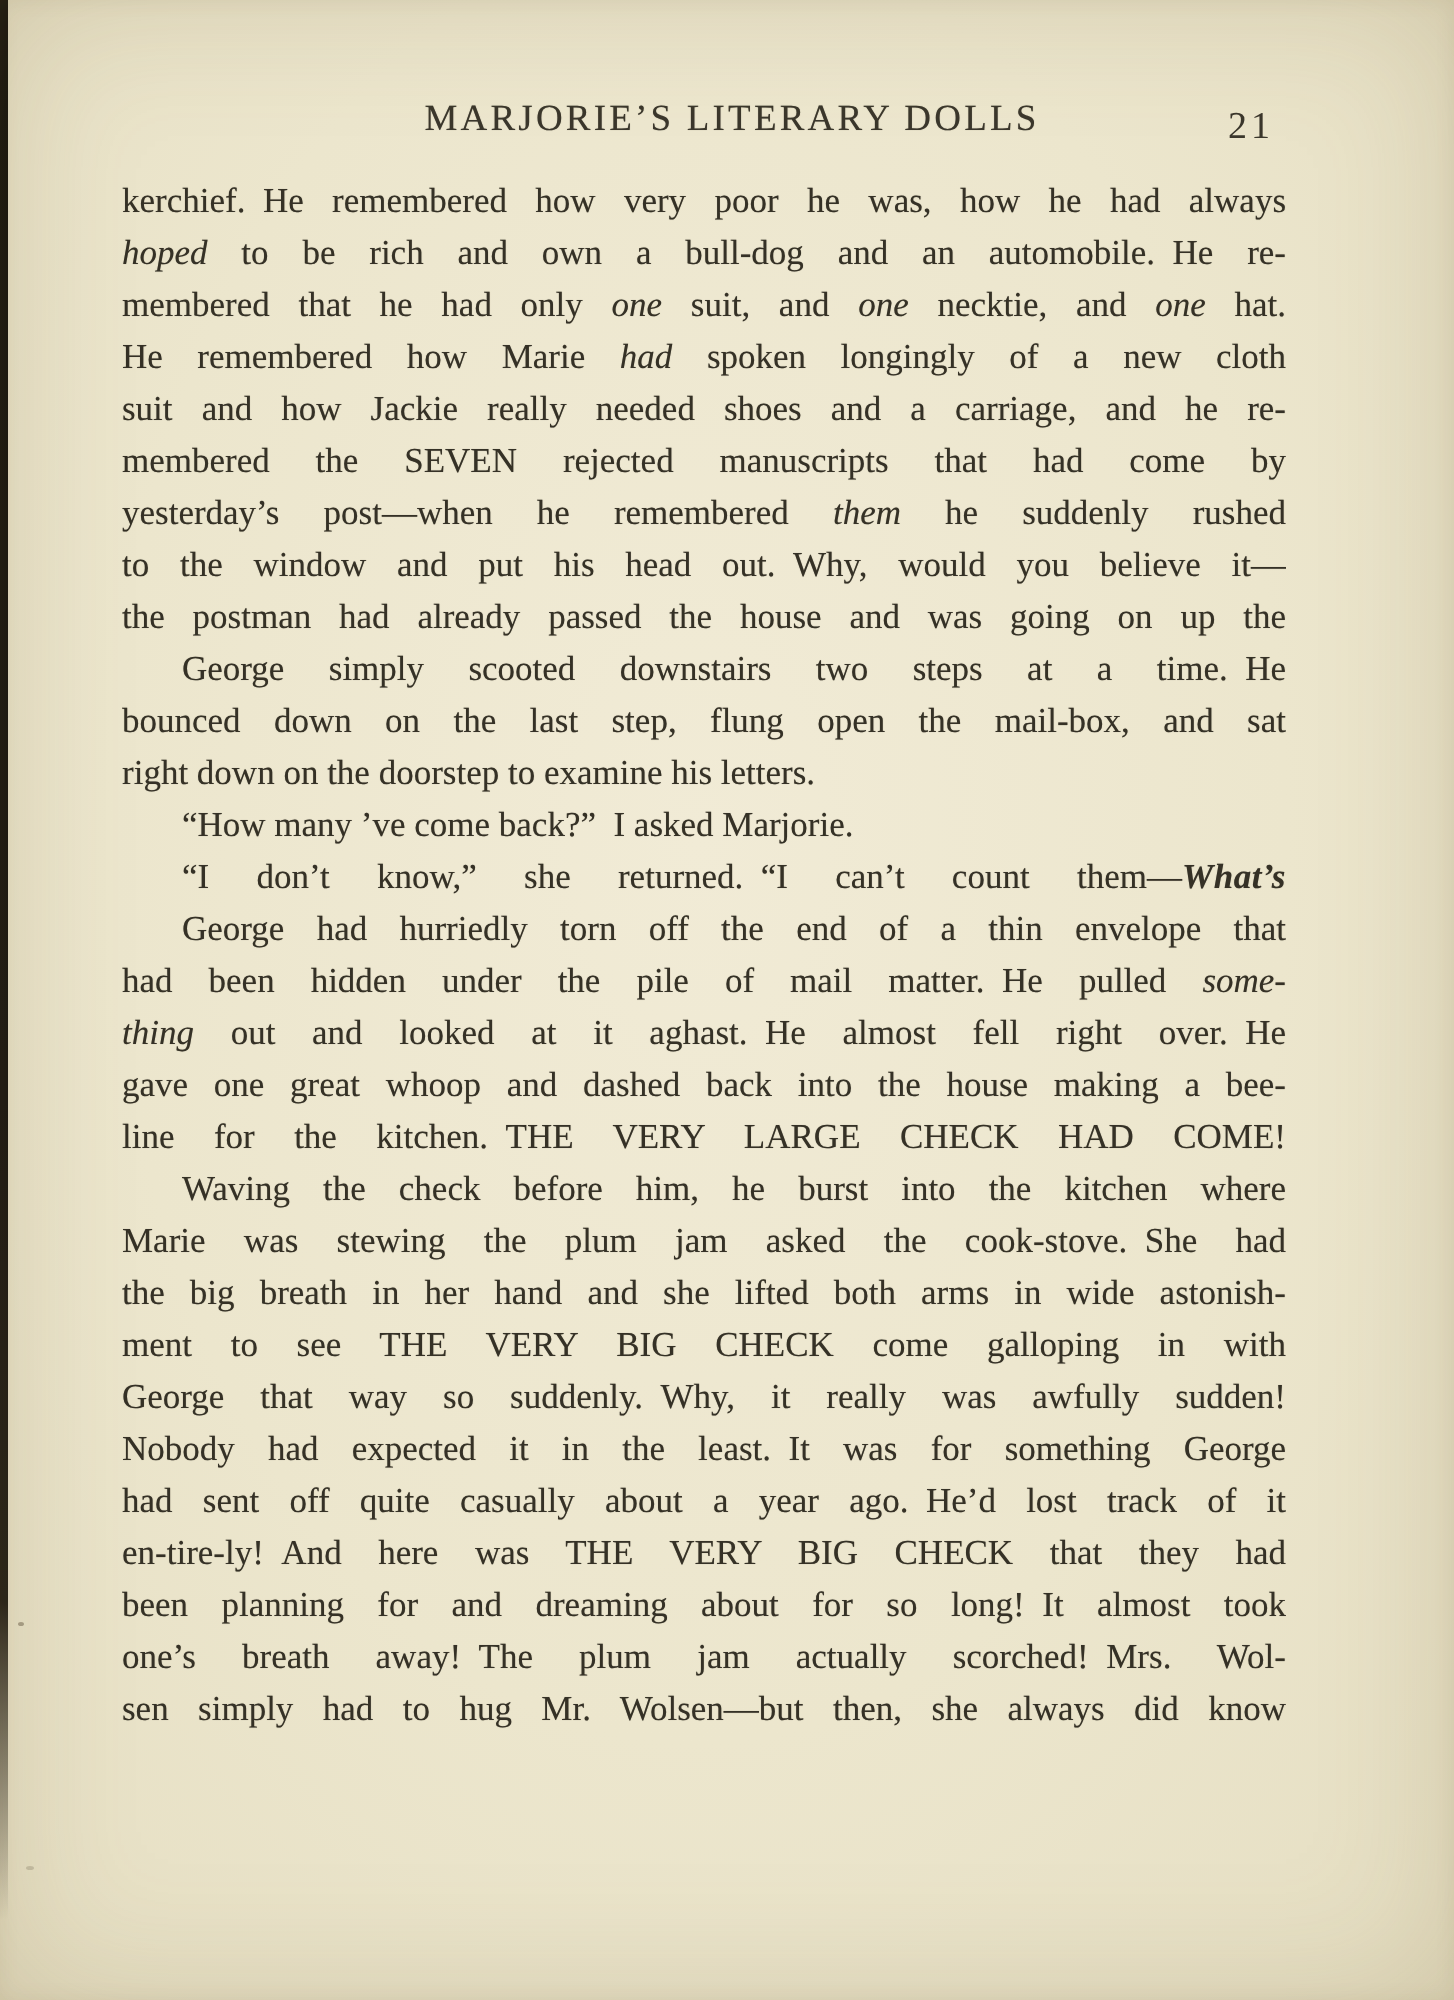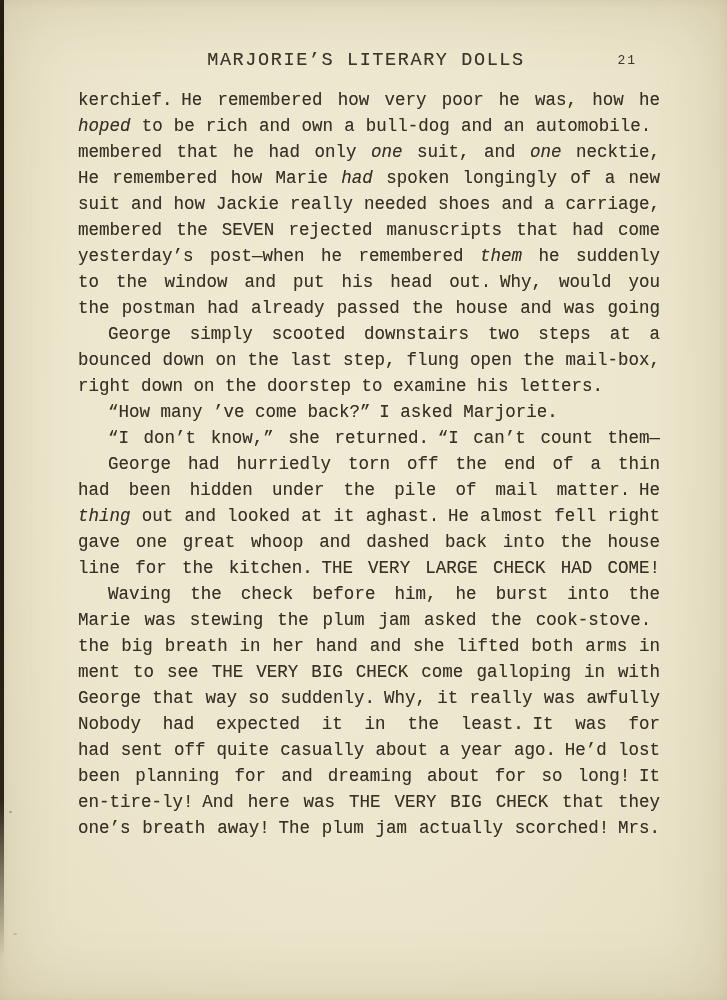--- a/index.html
+++ b/index.html
@@ -1,44 +1,44 @@
 <!DOCTYPE html>
 <html><head>
 <meta charset="utf-8">
 <style>
   html,body{margin:0;padding:0;background:#d8d2ba;}
   .page{
     position:relative;
     width:727px;height:1000px;
     overflow:hidden;
     background:radial-gradient(ellipse at 48% 42%, #f1ebd6 0%, #ece6cd 55%, #e5dec2 100%);
-    font-family:Liberation Mono, monospace;
+    font-family:Liberation Serif, serif;
     color:#363229;
   }
   .vignette{
     position:absolute;inset:0;pointer-events:none;
     box-shadow:inset 0 0 70px rgba(120,100,55,.20), inset 0 0 10px rgba(120,100,55,.10);
   }
   .scan-edge{
     position:absolute;left:0;top:0;width:4px;height:100%;
     background:linear-gradient(to bottom,#14110c 0%,#171310 55%,#241f16 80%,rgba(30,25,18,0) 96%);
   }
   .speck{position:absolute;border-radius:50%;background:rgba(90,80,60,.45);}
   .speck.s1{left:9px;top:811px;width:3px;height:2px;}
   .speck.s2{left:13px;top:933px;width:4px;height:2px;opacity:.5;}
   .header{position:absolute;top:50px;left:75px;width:582px;height:26px;}
   .running-title{
     text-align:center;font-size:18.5px;letter-spacing:1.6px;
     color:#3b372c;text-shadow:0 0 .4px rgba(59,55,44,.5);
   }
   .page-number{
     position:absolute;right:20px;top:3px;
-    font-size:13px;letter-spacing:2px;color:#3b372c;
+    font-size:19px;letter-spacing:2px;color:#3b372c;
   }
-  .text-block{position:absolute;top:87px;left:78px;width:582px;}
+  .text-block{position:absolute;top:87px;left:61px;width:582px;}
   .line{
     font-size:17.5px;line-height:26px;height:26px;
     text-align:justify;text-align-last:justify;
     color:#353126;text-shadow:0 0 .4px rgba(53,49,38,.45);
     overflow:hidden;
   }
   .line.no-just{text-align-last:left;}
   .line.indent{text-indent:30px;}
   .seg-i{font-style:italic;}
   .seg-bi{font-style:italic;font-weight:bold;letter-spacing:.3px;}
@@ -76,19 +76,20 @@
       <div class="line"><span class="seg-i">thing</span><span> out and looked at it aghast. He almost fell right over. He</span></div>
       <div class="line"><span>gave one great whoop and dashed back into the house making a bee-</span></div>
       <div class="line"><span>line for the kitchen. THE VERY LARGE CHECK HAD COME!</span></div>
       <div class="line indent"><span>Waving the check before him, he burst into the kitchen where</span></div>
       <div class="line"><span>Marie was stewing the plum jam asked the cook-stove. She had</span></div>
       <div class="line"><span>the big breath in her hand and she lifted both arms in wide astonish-</span></div>
       <div class="line"><span>ment to see THE VERY BIG CHECK come galloping in with</span></div>
       <div class="line"><span>George that way so suddenly. Why, it really was awfully sudden!</span></div>
       <div class="line"><span>Nobody had expected it in the least. It was for something George</span></div>
       <div class="line"><span>had sent off quite casually about a year ago. He’d lost track of it</span></div>
+      <div class="line"><span>en-tire-ly! And here was THE VERY BIG CHECK that they had</span></div>
       <div class="line"><span>been planning for and dreaming about for so long! It almost took</span></div>
-      <div class="line"><span>en-tire-ly! And here was THE VERY BIG CHECK that they had</span></div>
       <div class="line"><span>one’s breath away! The plum jam actually scorched! Mrs. Wol-</span></div>
+      <div class="line"><span>sen simply had to hug Mr. Wolsen—but then, she always did know</span></div>
     </div>
 
   <div class="vignette"></div>
 </div>
 
 </body></html>

